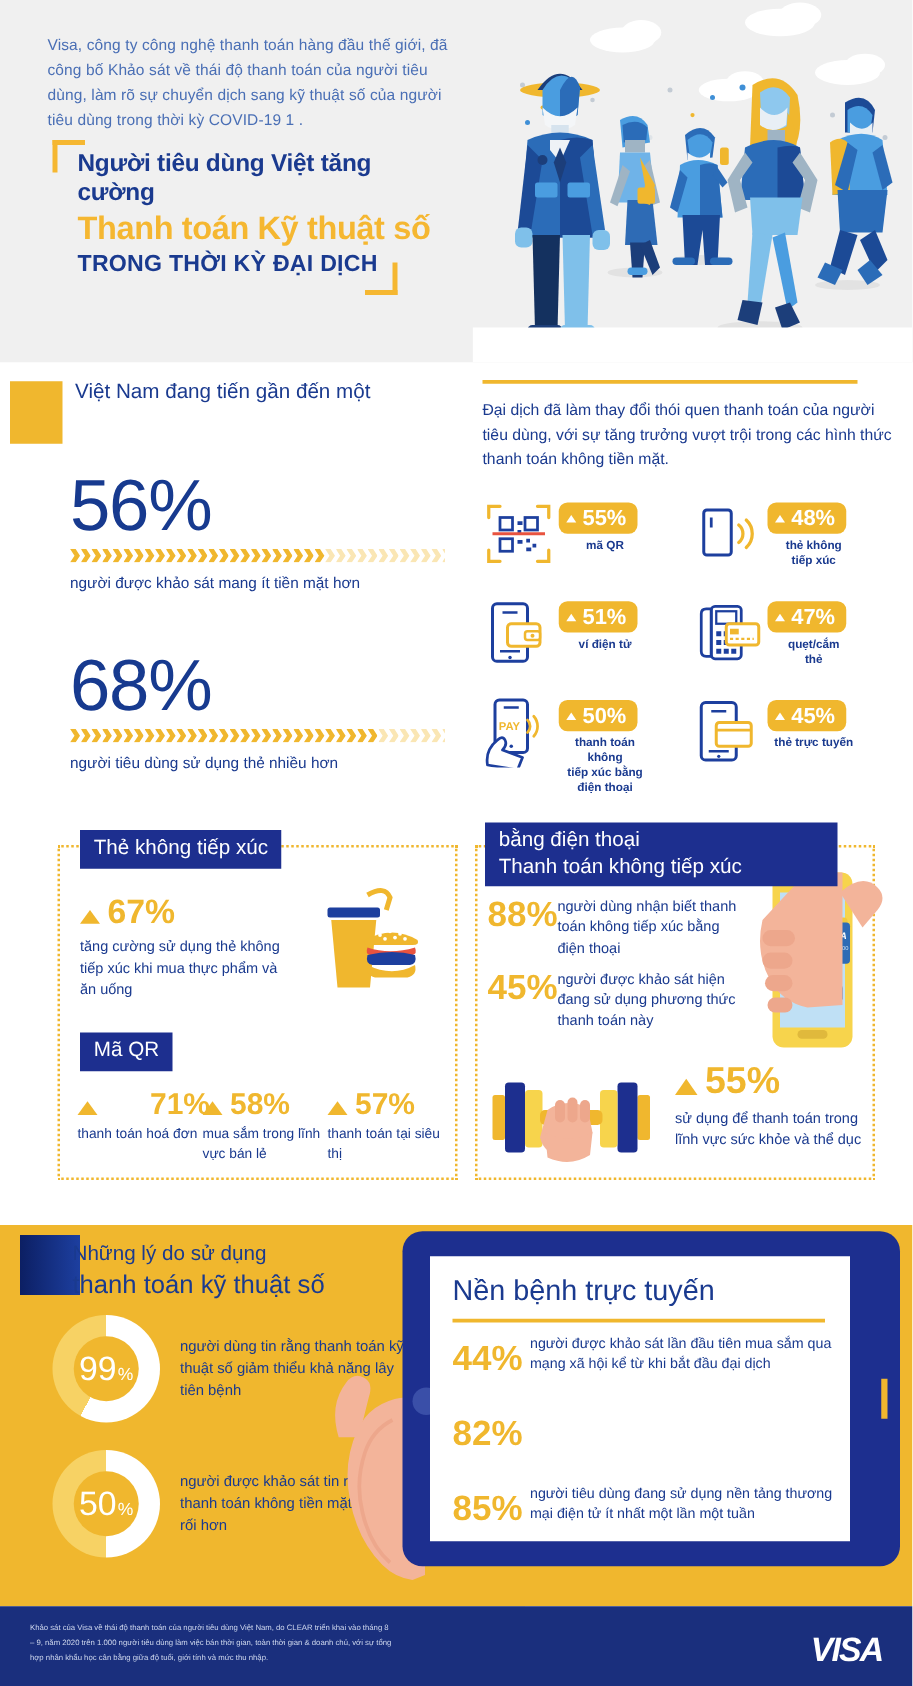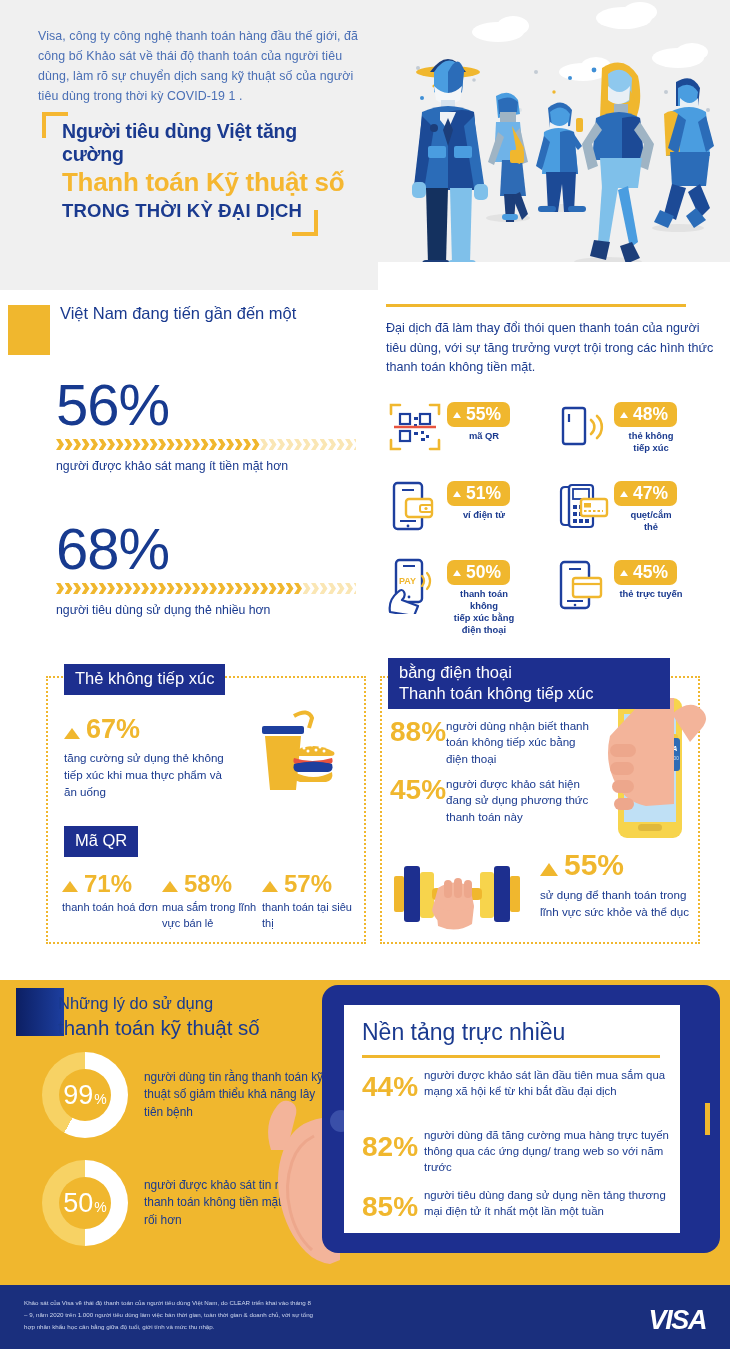--- a/index.html
+++ b/index.html
@@ -579,21 +579,21 @@
         <path d="M44 52 q18 6 38 0 q2 5 -2 6 h-34 q-4 -1 -2 -6z" fill="#e8533f"></path>
         <path d="M44 58 q20 -5 38 0 q2 7 -4 8 h-30 q-6 -1 -4 -8z" fill="#1d3f9e"></path>
         <path d="M44 66 q20 10 38 0 q2 8 -6 10 h-26 q-8 -2 -6 -10z" fill="#f0b72e"></path>
       </svg>
     </div>
 
     <div class="navbadge bd2">Mã QR</div>
 
     <div class="qrrow">
       <div class="qrcell">
-        <div style="display:flex;align-items:flex-end;">
+        <div style="display:flex;align-items:flex-end;gap:36px;">
           <span class="stat-tri"></span>
           <span class="goldnum">71%</span>
         </div>
         <div class="bluecap">thanh toán hoá đơn</div>
       </div>
       <div class="qrcell">
         <div style="display:flex;align-items:flex-end;">
           <span class="stat-tri"></span>
           <span class="goldnum">58%</span>
         </div>
@@ -716,29 +716,28 @@
     <svg width="70" height="170" viewBox="0 0 70 170">
       <path d="M52 0 q-26 4 -36 26 q-12 26 -6 56 q6 32 26 52 q10 10 24 12 l10 -4 0 -142z" fill="#f3b49a"></path>
       <path d="M44 18 q-16 8 -22 26 q-8 24 -2 48 q6 26 22 40" fill="none" stroke="#eda78c" stroke-width="3"></path>
     </svg>
   </div>
 
   <div class="tablet">
     <div class="tab-dot"></div>
     <div class="tab-btn"></div>
     <div class="tab-screen">
-      <div class="tabtitle">Nền tảng trực nhiều</div>
+      <div class="tabtitle">Nền bệnh trực tuyến</div>
       <div class="tabrule"></div>
       <div class="tabrow tr1">
         <div class="tabnum">44%</div>
         <div class="tabcap">người được khảo sát lần đầu tiên mua sắm qua mạng xã hội kể từ khi bắt đầu đại dịch</div>
       </div>
       <div class="tabrow tr2">
         <div class="tabnum">82%</div>
-        <div class="tabcap">người dùng đã tăng cường mua hàng trực tuyến thông qua các ứng dụng/ trang web so với năm trước</div>
       </div>
       <div class="tabrow tr3">
         <div class="tabnum">85%</div>
         <div class="tabcap">người tiêu dùng đang sử dụng nền tảng thương mại điện tử ít nhất một lần một tuần</div>
       </div>
     </div>
   </div>
 
   <div class="white-wedge"></div>
   <div class="footer">

